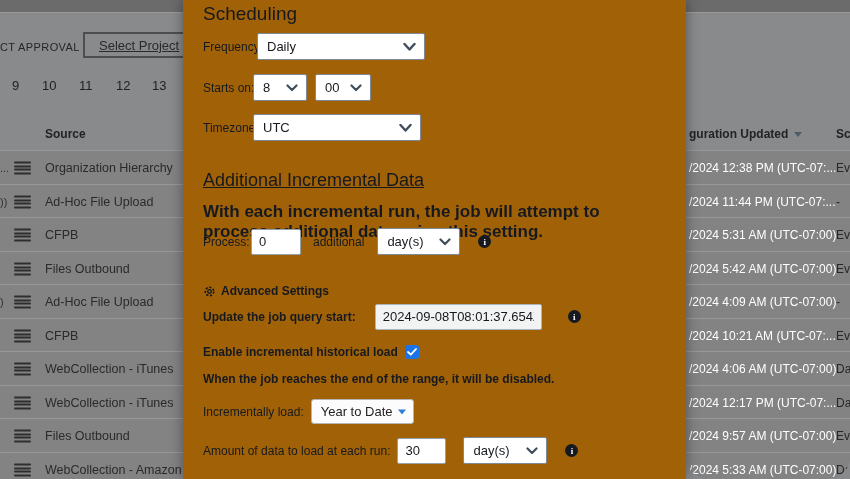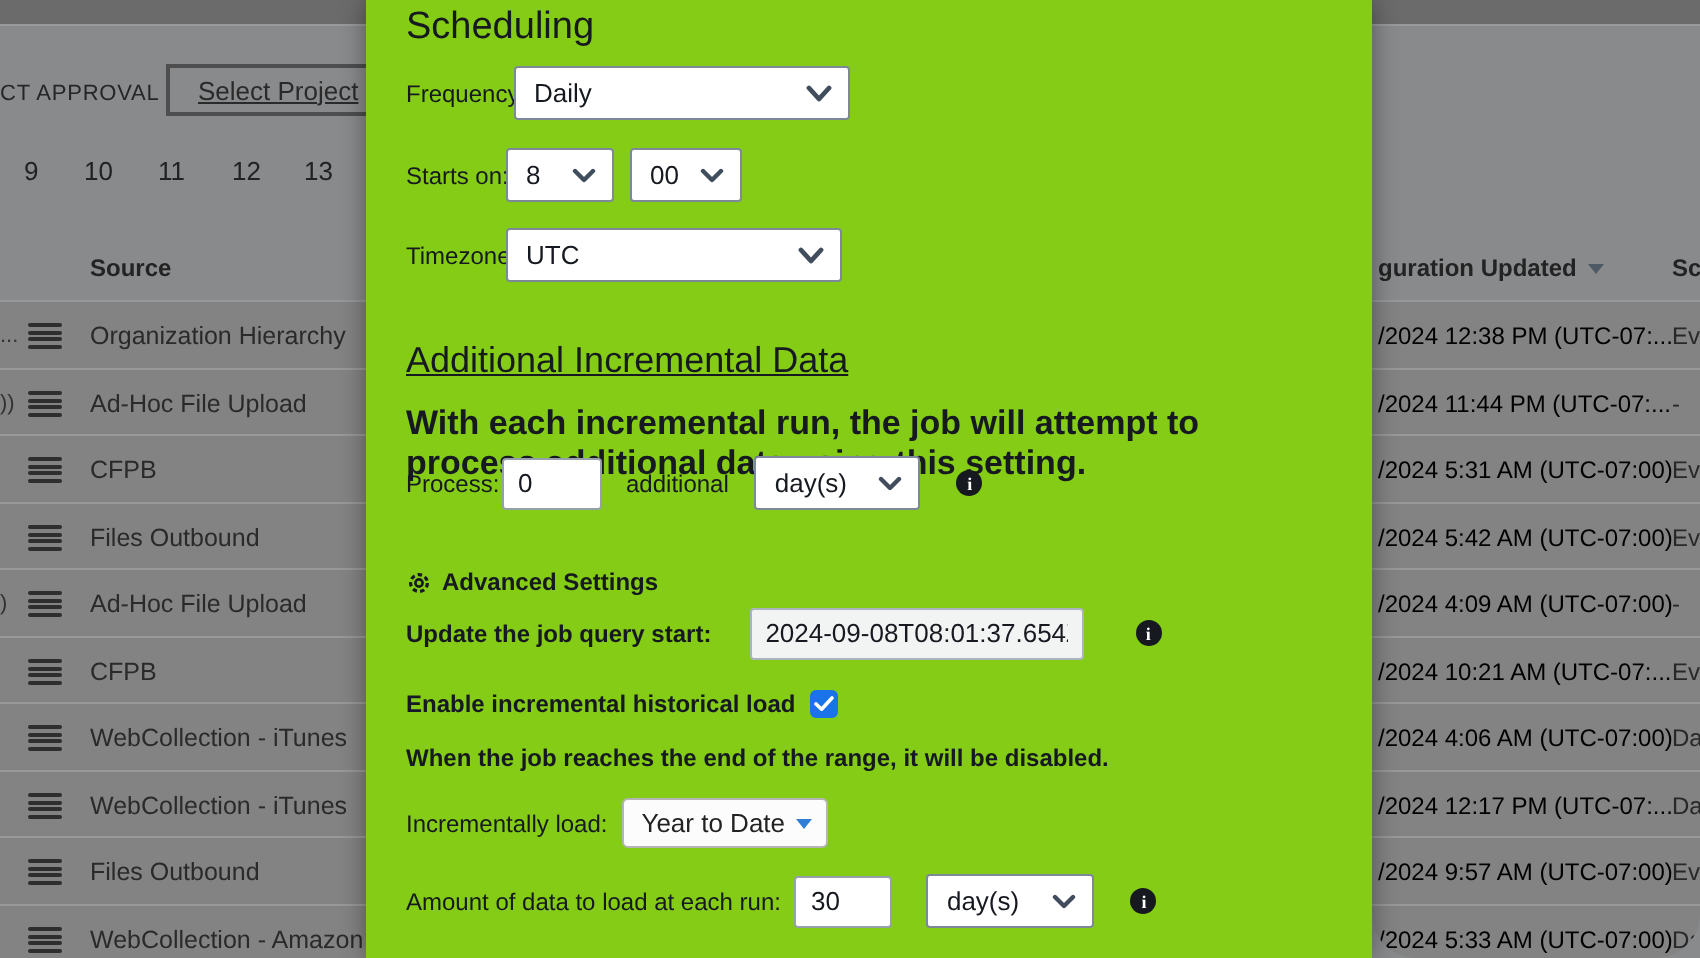--- a/index.html
+++ b/index.html
@@ -24,25 +24,25 @@
   .colhead{font-weight:bold;font-size:12px;color:#232323;}
   .src-head{position:absolute;left:45px;top:127px;}
   .updated-head{position:absolute;left:3px;top:127px;white-space:nowrap;display:flex;align-items:center;gap:6px;}
   .sch-head{position:absolute;left:150px;top:127px;}
   .sort-caret{width:0;height:0;border-left:4px solid transparent;border-right:4px solid transparent;border-top:5px solid #4d5a66;display:inline-block;}
   .lrow,.rrow{position:absolute;left:0;width:100%;height:34px;border-top:1px solid #989898;background:#838383;}
   .frag{position:absolute;left:0;top:50%;transform:translateY(-50%);font-size:11px;color:#333;}
   .ham{position:absolute;left:14px;top:50%;transform:translateY(-50%);width:17px;height:13px;display:flex;flex-direction:column;justify-content:space-between;}
   .ham i{display:block;height:2.2px;background:#2e2e2e;border-radius:1px;}
   .src{position:absolute;left:45px;top:50%;transform:translateY(-50%);font-size:12.5px;color:#2a2a2a;white-space:nowrap;}
-  .upd{position:absolute;left:3px;top:50%;transform:translateY(-50%);font-size:12px;color:#000000;white-space:nowrap;}
+  .upd{position:absolute;left:3px;top:50%;transform:translateY(-50%);font-size:12px;color:#ffffff;white-space:nowrap;}
   .sch{position:absolute;left:150px;top:50%;transform:translateY(-50%);font-size:12px;color:#282828;white-space:nowrap;}
   
   .modal{
-    position:absolute;left:183px;top:0;width:503px;height:479px;background:#84cc16;
+    position:absolute;left:183px;top:0;width:503px;height:479px;background:#a16207;
     box-shadow:0 0 12px rgba(0,0,0,.4);z-index:10;color:#16191f;
   }
   .m-title{position:absolute;left:20px;top:3px;font-size:19px;color:#16191f;}
   .m-title2{position:absolute;left:20px;top:170px;font-size:18px;color:#16191f;text-decoration:underline;}
   .mrow{position:absolute;left:20px;right:16px;display:flex;align-items:center;}
   .lbl{font-size:12px;color:#16191f;}
   .blbl{font-size:12px;font-weight:bold;color:#16191f;}
   .w54{width:54px;flex:0 0 54px;}
   .sel{
     position:relative;display:flex;align-items:center;box-sizing:border-box;

